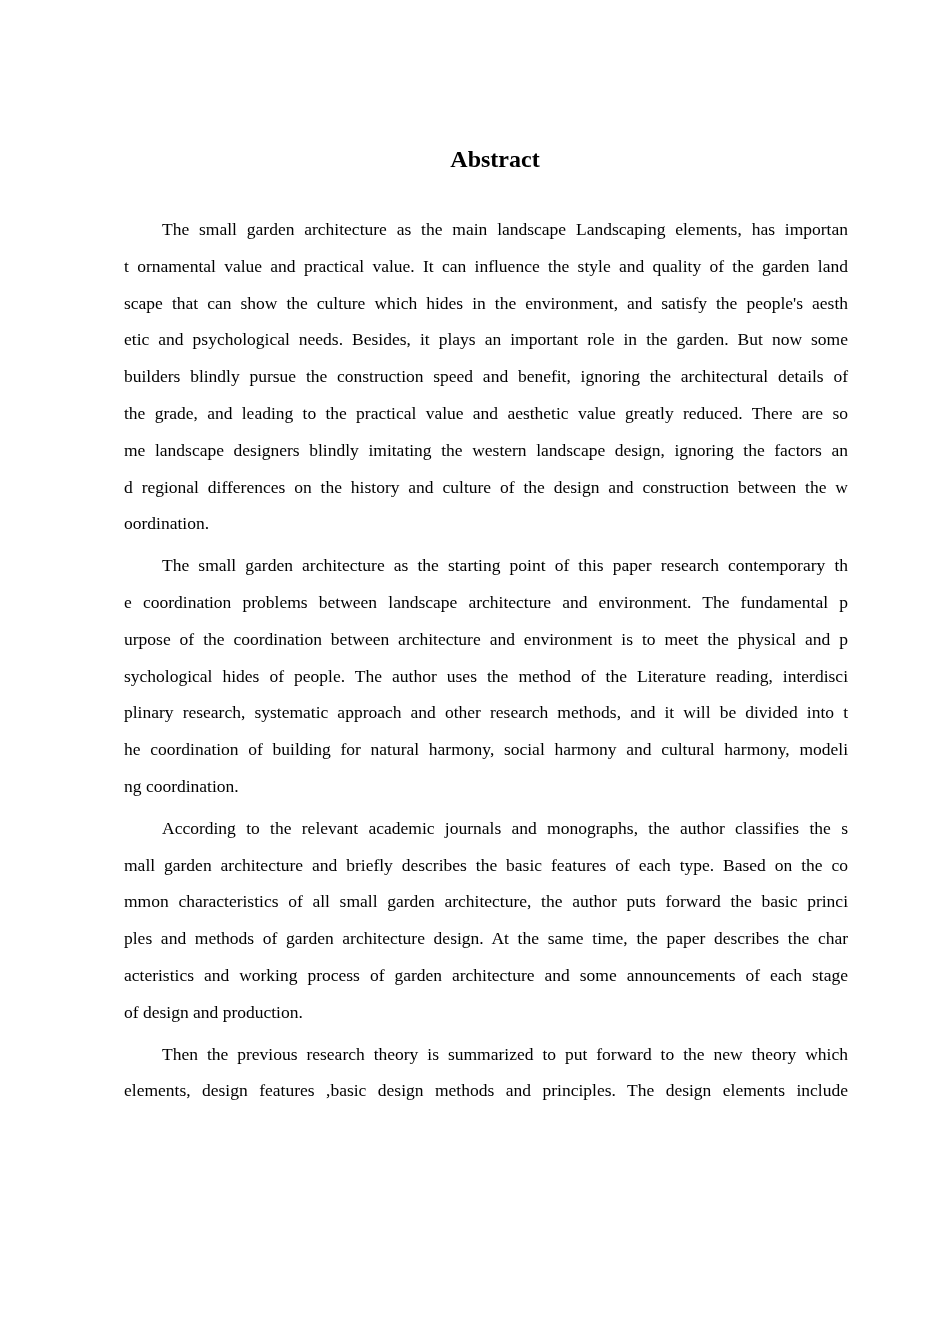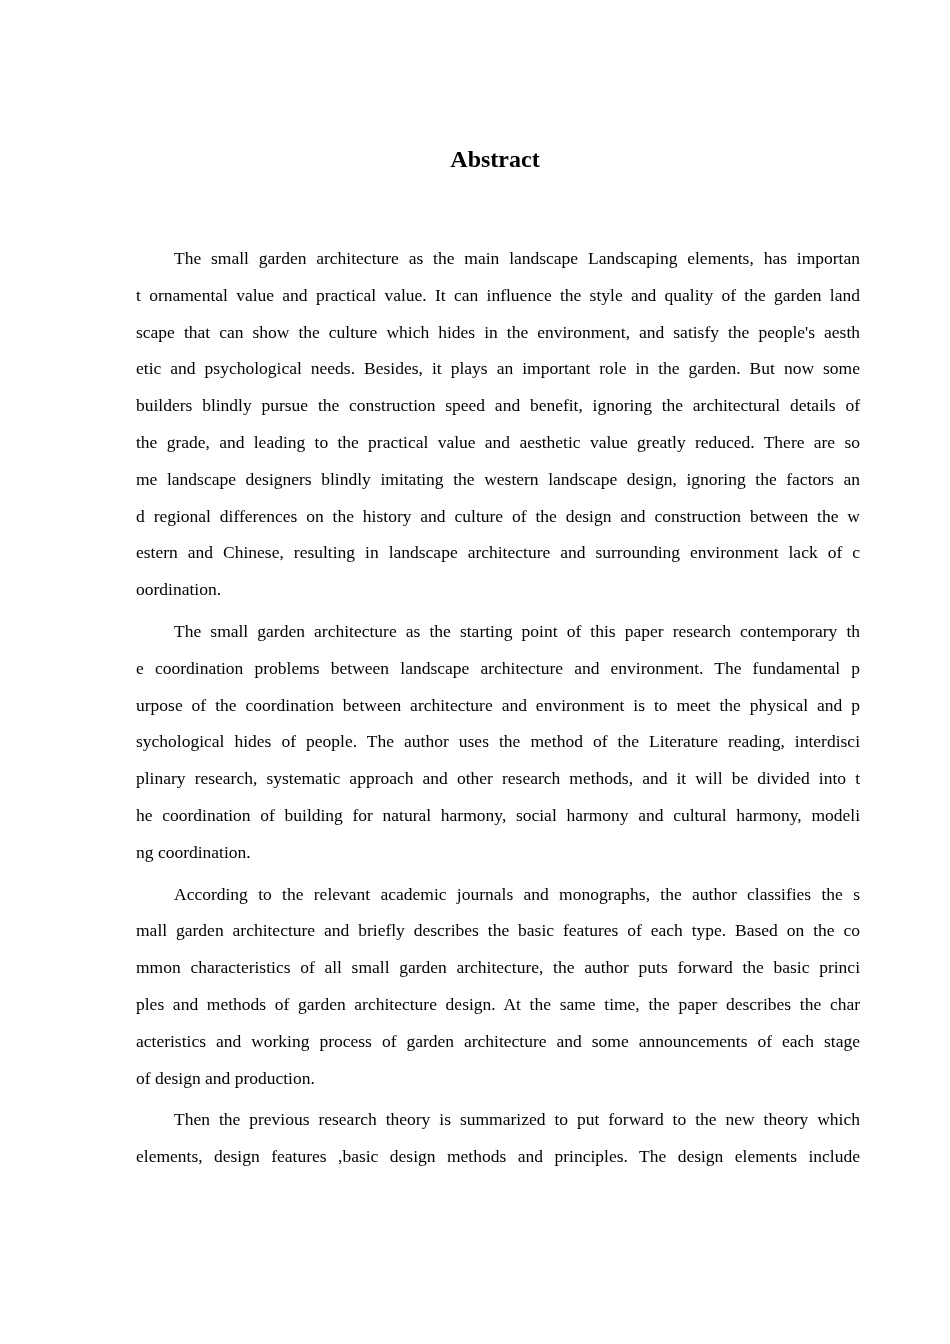--- a/index.html
+++ b/index.html
@@ -29,24 +29,23 @@
       width: 990px;
       top: 143px;
       text-align: center;
       font-size: 24px;
       font-weight: bold;
       line-height: 32px;
       margin: 0;
     }
     .body {
       position: absolute;
-      left: 136px;
+      left: 124px;
       top: 215px;
       width: 724px;
-      margin-top: 29px;
     }
     .para {
       margin: 0 0 5px 0;
     }
     .line {
       display: block;
       height: 36.8px;
       line-height: 28px;
       font-size: 17.5px;
       white-space: nowrap;
@@ -68,21 +67,20 @@
   <div class="body" id="abstract-body">
       <p class="para">
         <span class="line first">The small garden architecture as the main landscape Landscaping elements, has importan</span>
         <span class="line">t ornamental value and practical value. It can influence the style and quality of the garden land</span>
         <span class="line">scape that can show the culture which hides in the environment, and satisfy the people's aesth</span>
         <span class="line">etic and psychological needs. Besides, it plays an important role in the garden. But now some</span>
         <span class="line">builders blindly pursue the construction speed and benefit, ignoring the architectural details of</span>
         <span class="line">the grade, and leading to the practical value and aesthetic value greatly reduced. There are so</span>
         <span class="line">me landscape designers blindly imitating the western landscape design, ignoring the factors an</span>
         <span class="line">d regional differences on the history and culture of the design and construction between the w</span>
-        <span class="line">estern and Chinese, resulting in landscape architecture and surrounding environment lack of c</span>
         <span class="line last">oordination.</span>
       </p>
       <p class="para">
         <span class="line first">The small garden architecture as the starting point of this paper research contemporary th</span>
         <span class="line">e coordination problems between landscape architecture and environment. The fundamental p</span>
         <span class="line">urpose of the coordination between architecture and environment is to meet the physical and p</span>
         <span class="line">sychological hides of people. The author uses the method of the Literature reading, interdisci</span>
         <span class="line">plinary research, systematic approach and other research methods, and it will be divided into t</span>
         <span class="line">he coordination of building for natural harmony, social harmony and cultural harmony, modeli</span>
         <span class="line last">ng coordination.</span>

